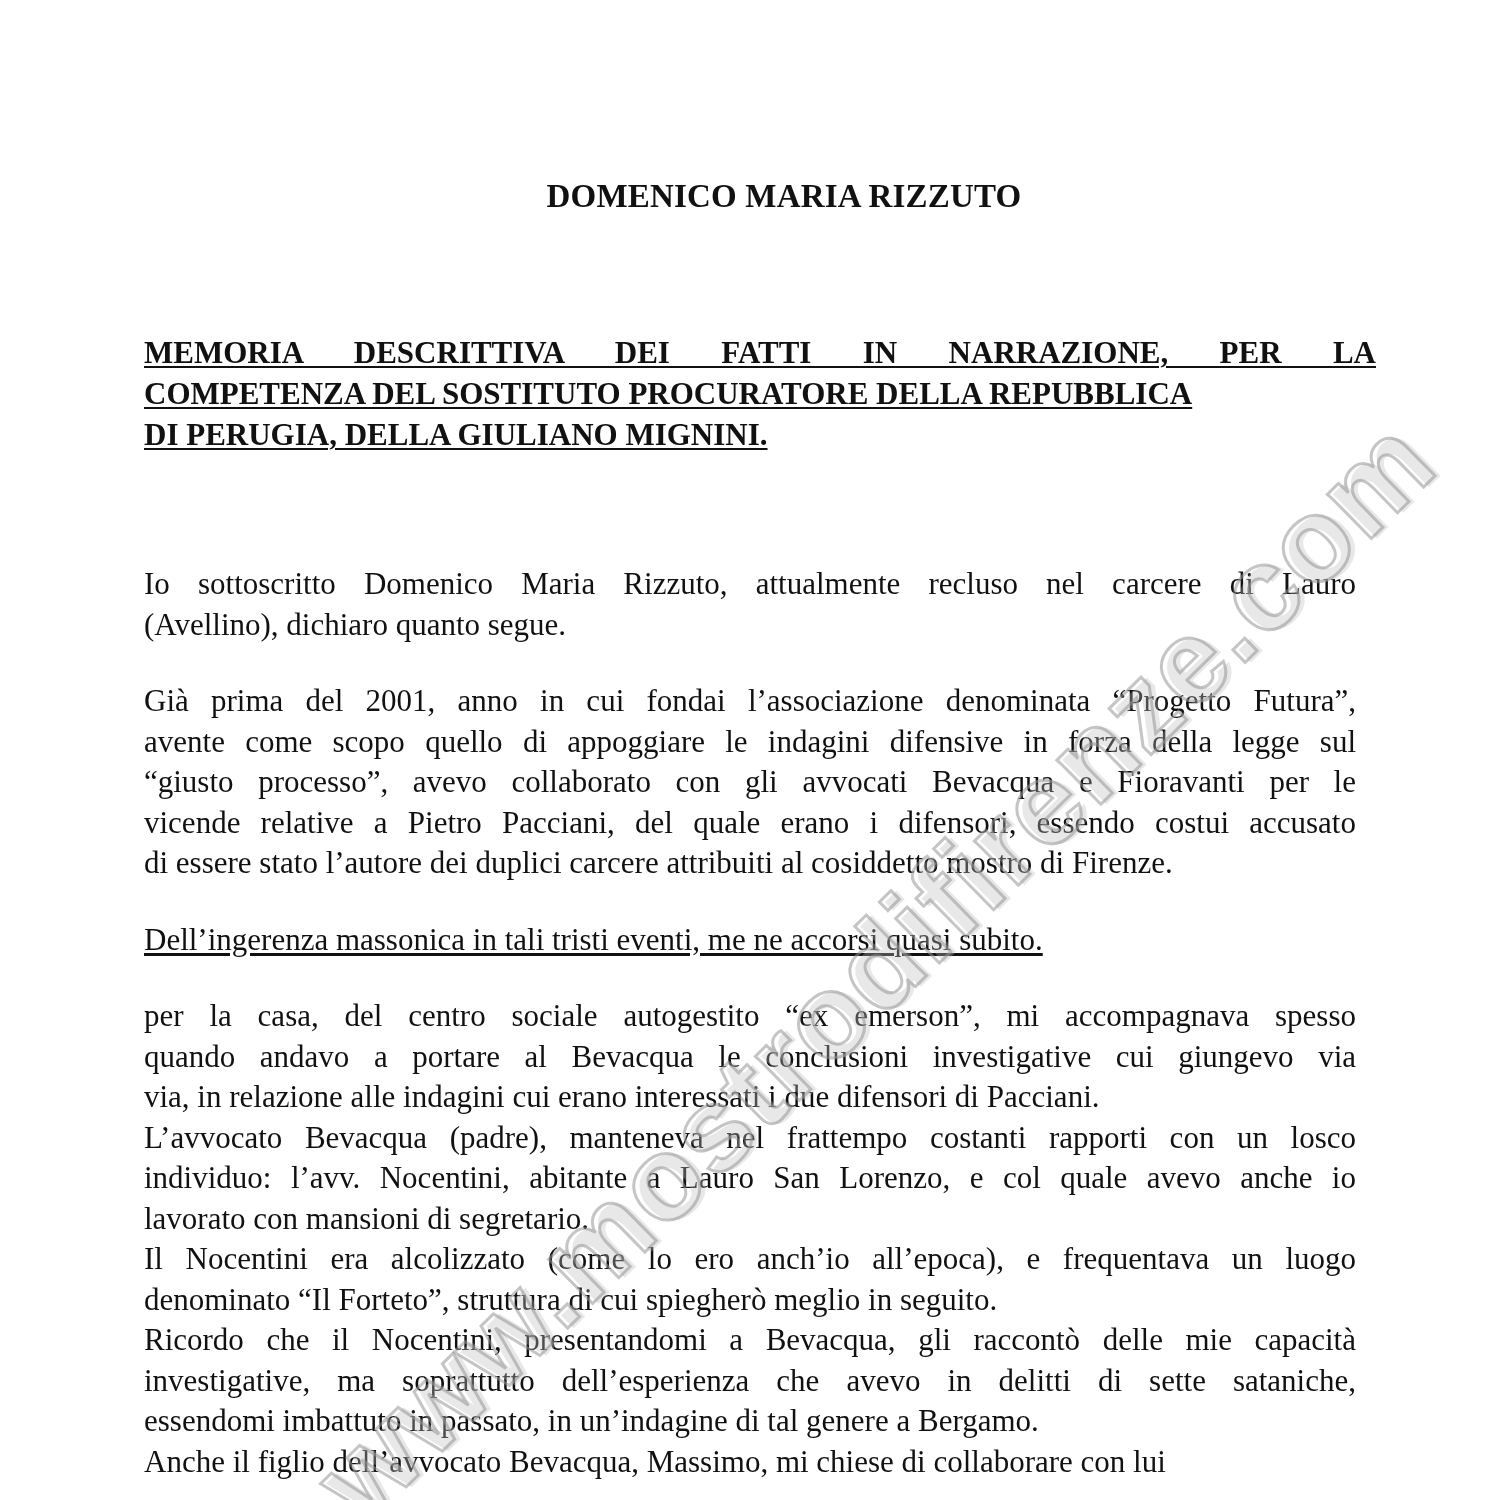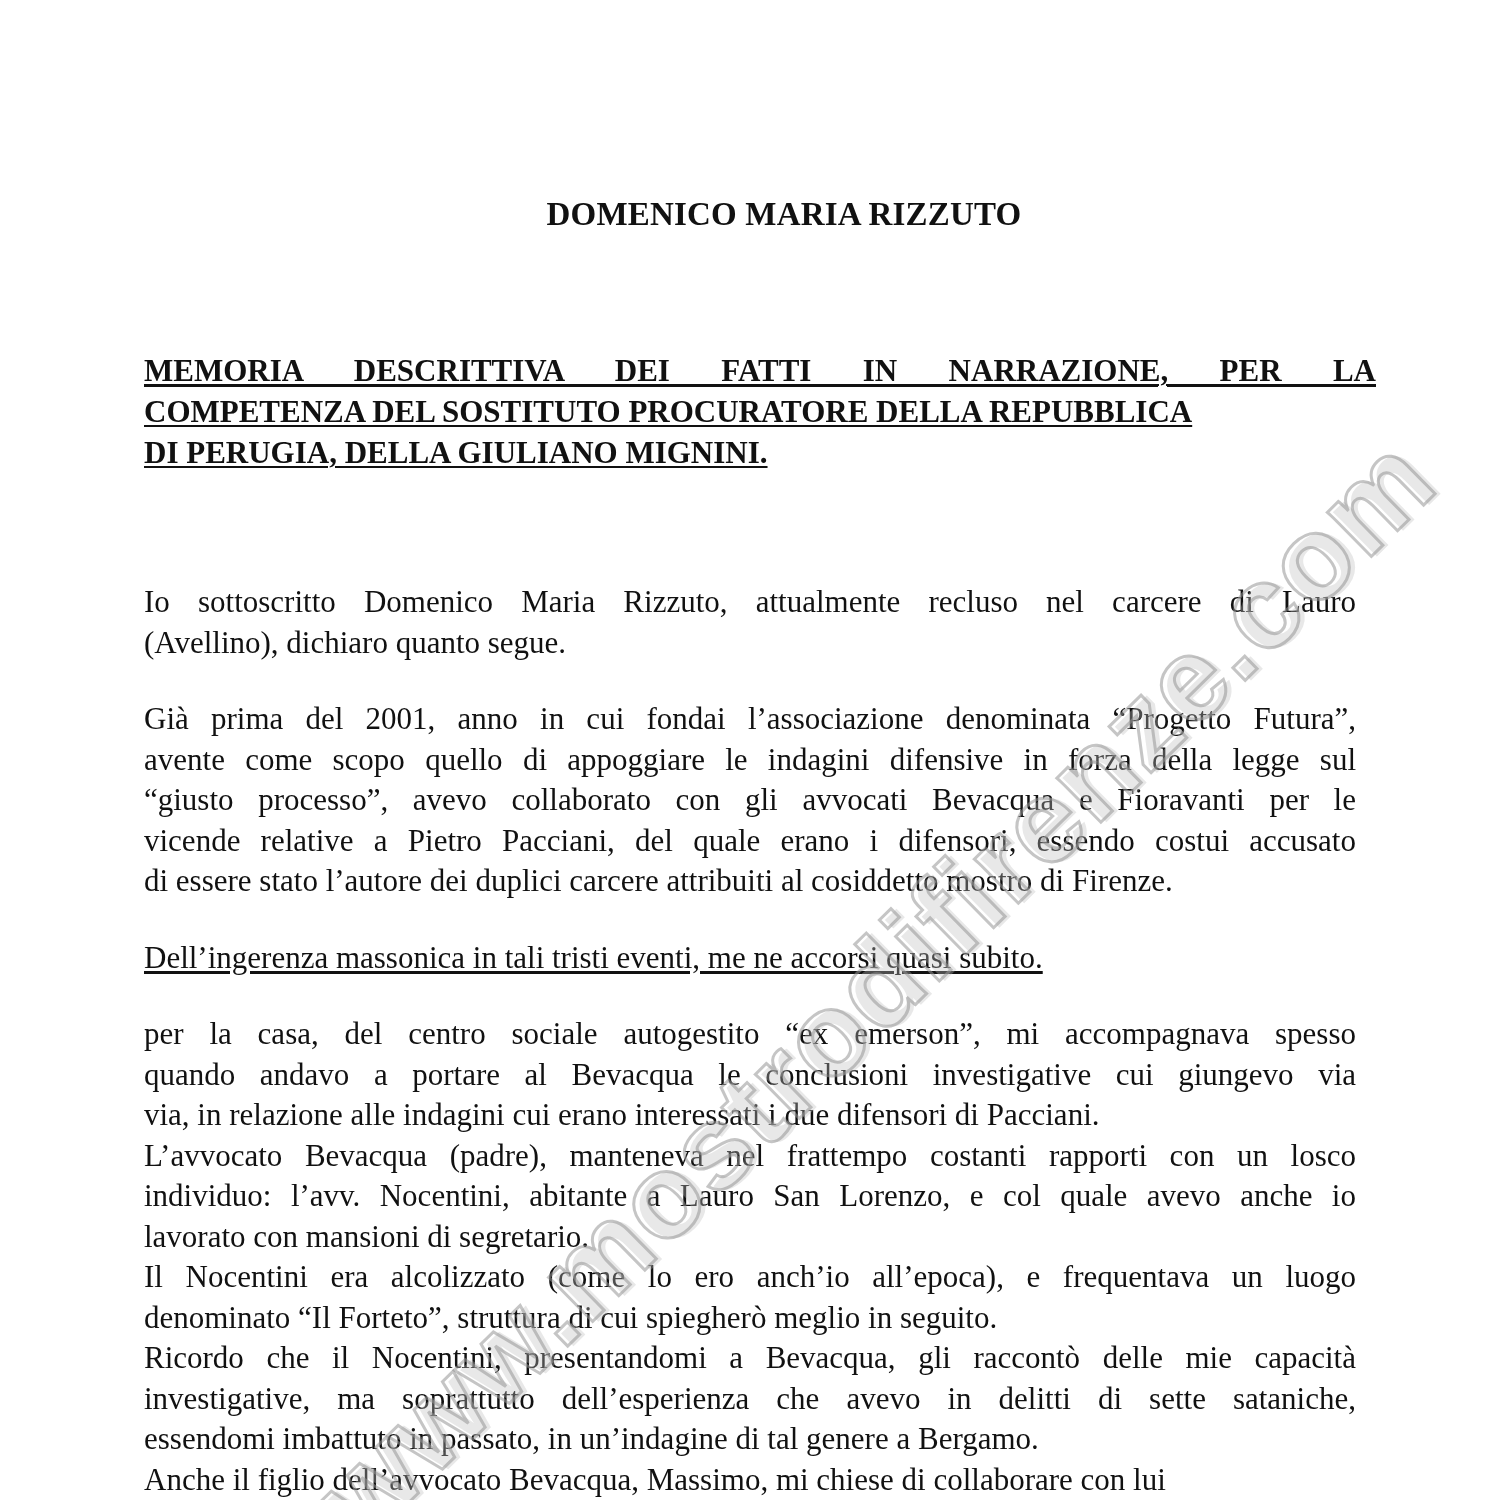--- a/index.html
+++ b/index.html
@@ -2,32 +2,32 @@
 <html><head>
   <meta charset="utf-8">
   <style>
     html, body { margin: 0; padding: 0; }
     body {
       width: 1500px; height: 1500px; overflow: hidden;
       background: #ffffff; position: relative;
       font-family: "Liberation Serif", "DejaVu Serif", serif;
       color: #111111;
     }
-    .page { position: absolute; left: 0; top: 18px; width: 1500px; height: 1110px; }
+    .page { position: absolute; left: 0; top: 0; width: 1500px; height: 1110px; }
     .author {
       position: absolute; top: 178px; left: 0; width: 1568px;
       text-align: center; font-weight: bold; font-size: 33px; letter-spacing: 0.2px;
     }
     .heading {
       position: absolute; left: 144px; top: 332px; width: 1212px;
       font-weight: bold; font-size: 31px; line-height: 41px;
       text-decoration: underline; text-decoration-thickness: 2px; text-underline-offset: 3px;
       text-align: justify; text-align-last: left;
     }
-    .heading .l1 { display: block; text-align: justify; text-align-last: justify; width: 1232px; text-decoration: underline; }
+    .heading .l1 { display: block; text-align: justify; text-align-last: justify; width: 1232px; }
     .heading .ln { display: block; }
     .body {
       position: absolute; left: 144px; top: 564px; width: 1212px;
       font-size: 31px; line-height: 40.5px;
     }
     .para { margin: 0; text-align: justify; }
     .para .line { display: block; text-align: justify; text-align-last: justify; white-space: nowrap; }
     .para .line.last { text-align-last: left; }
     .gap { height: 36px; }
     .underlined { text-decoration: underline; text-underline-offset: 3px; }

